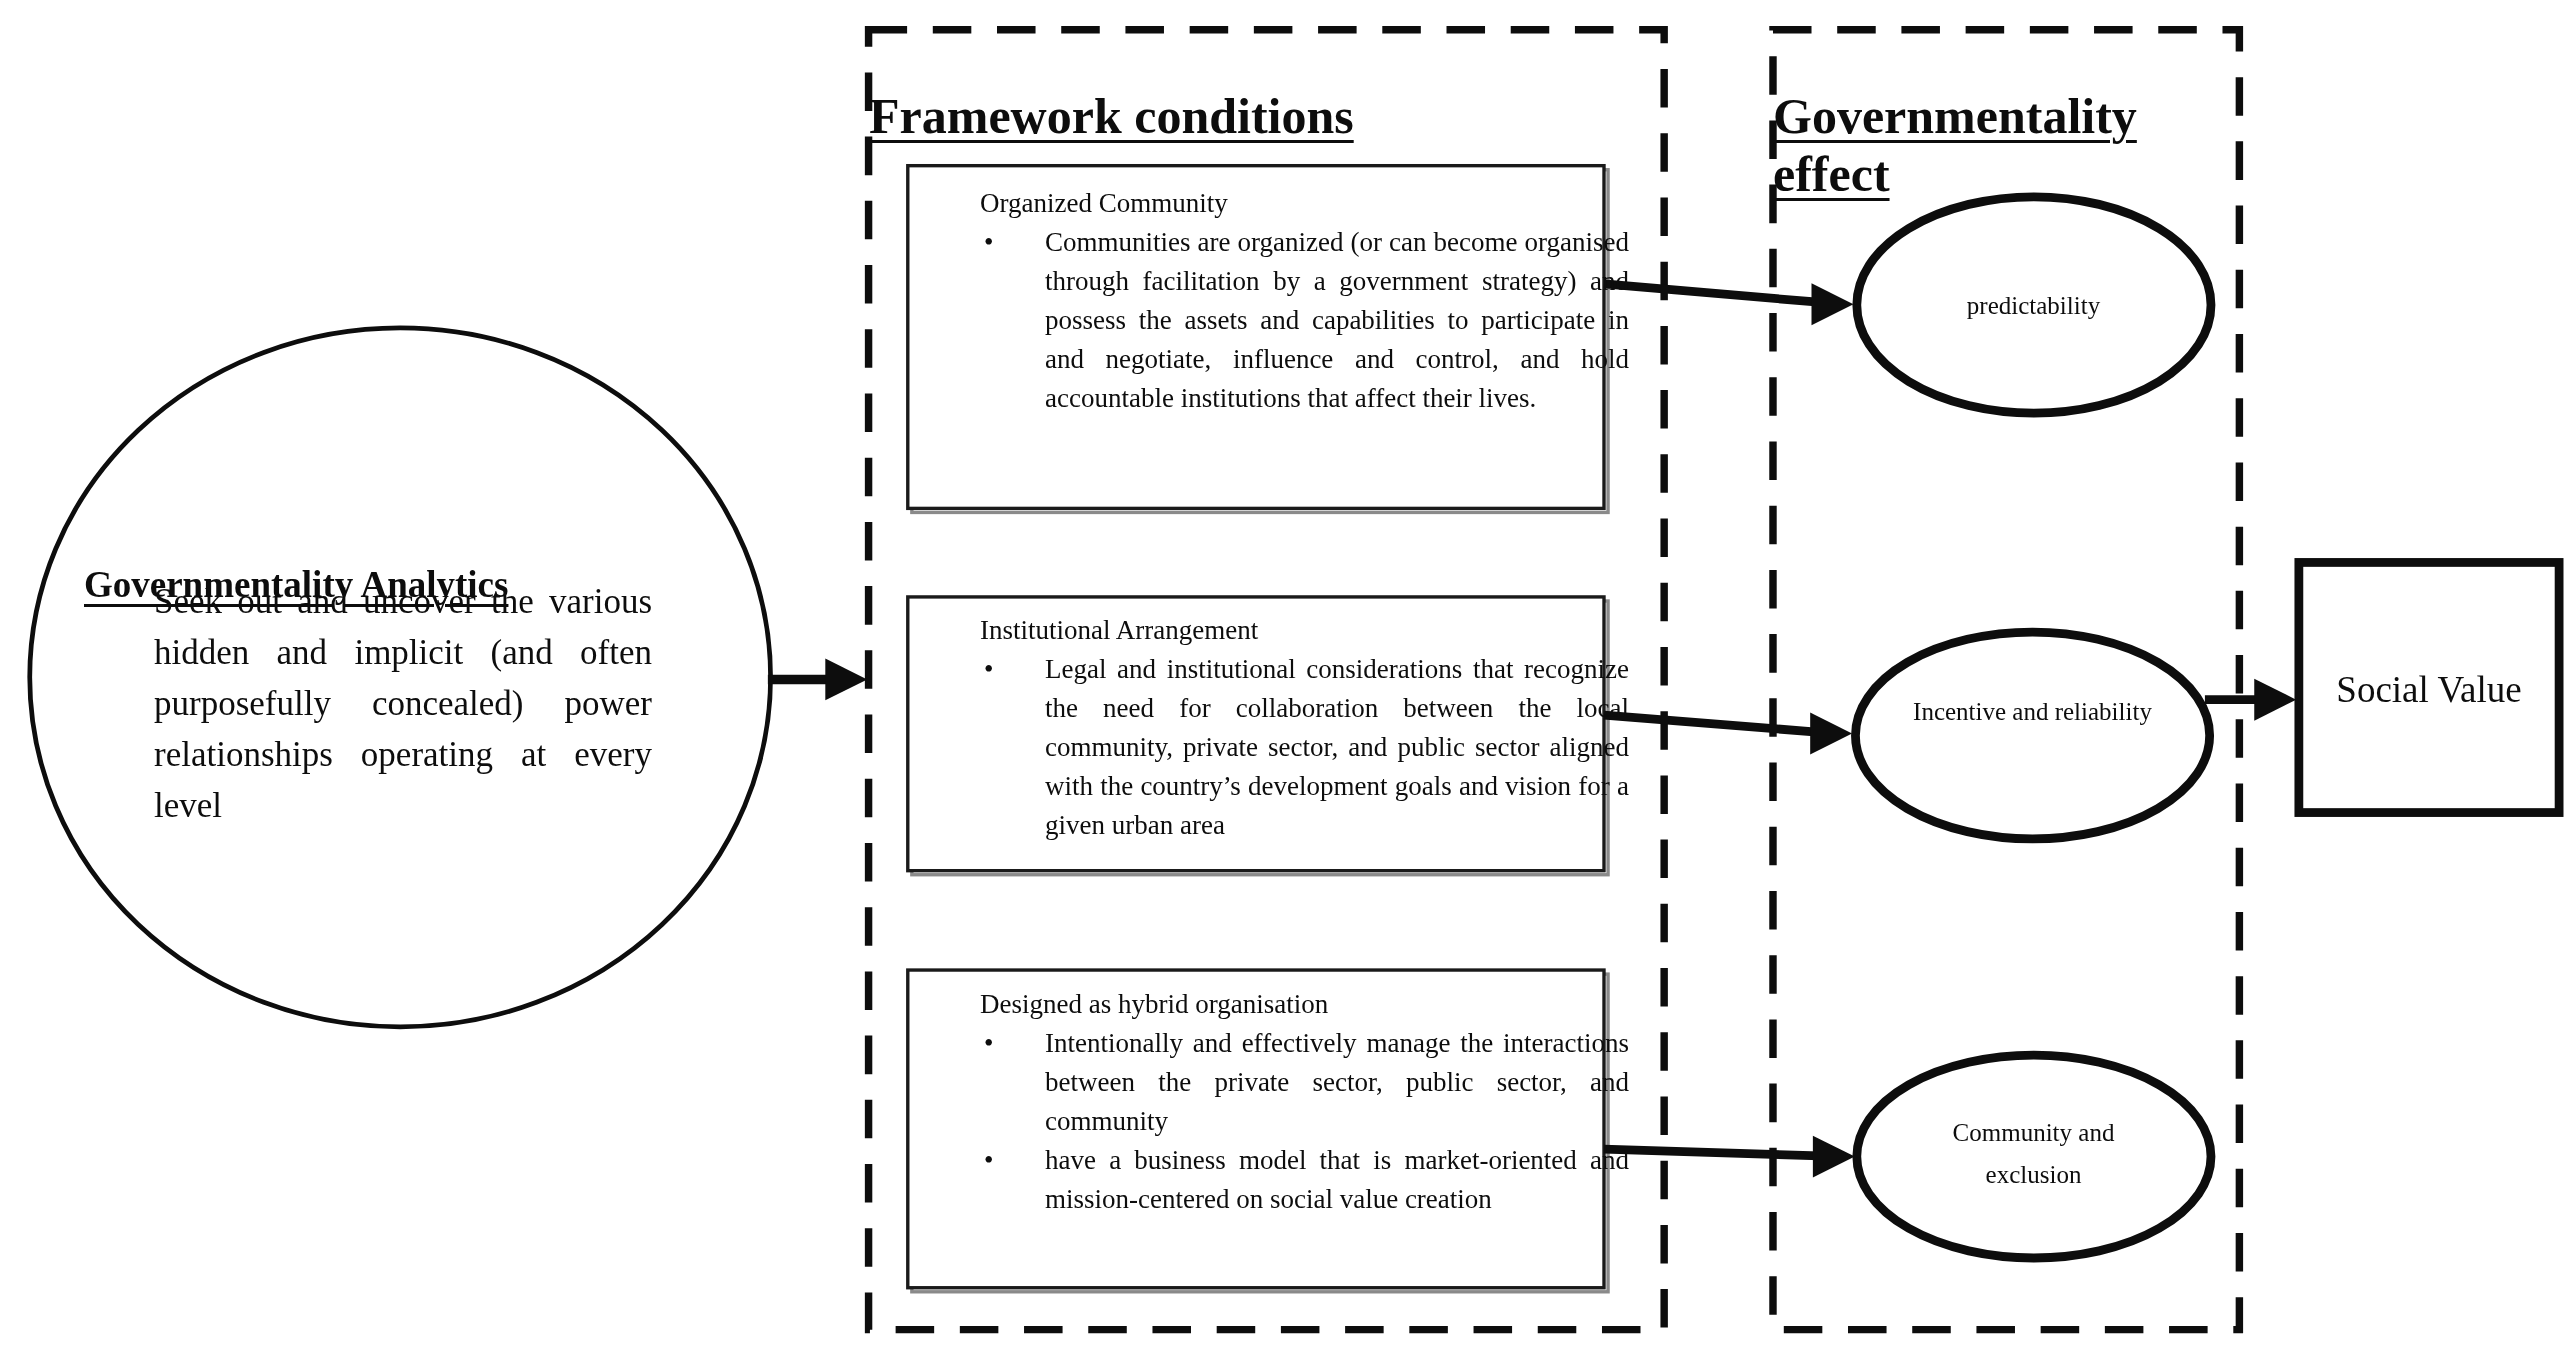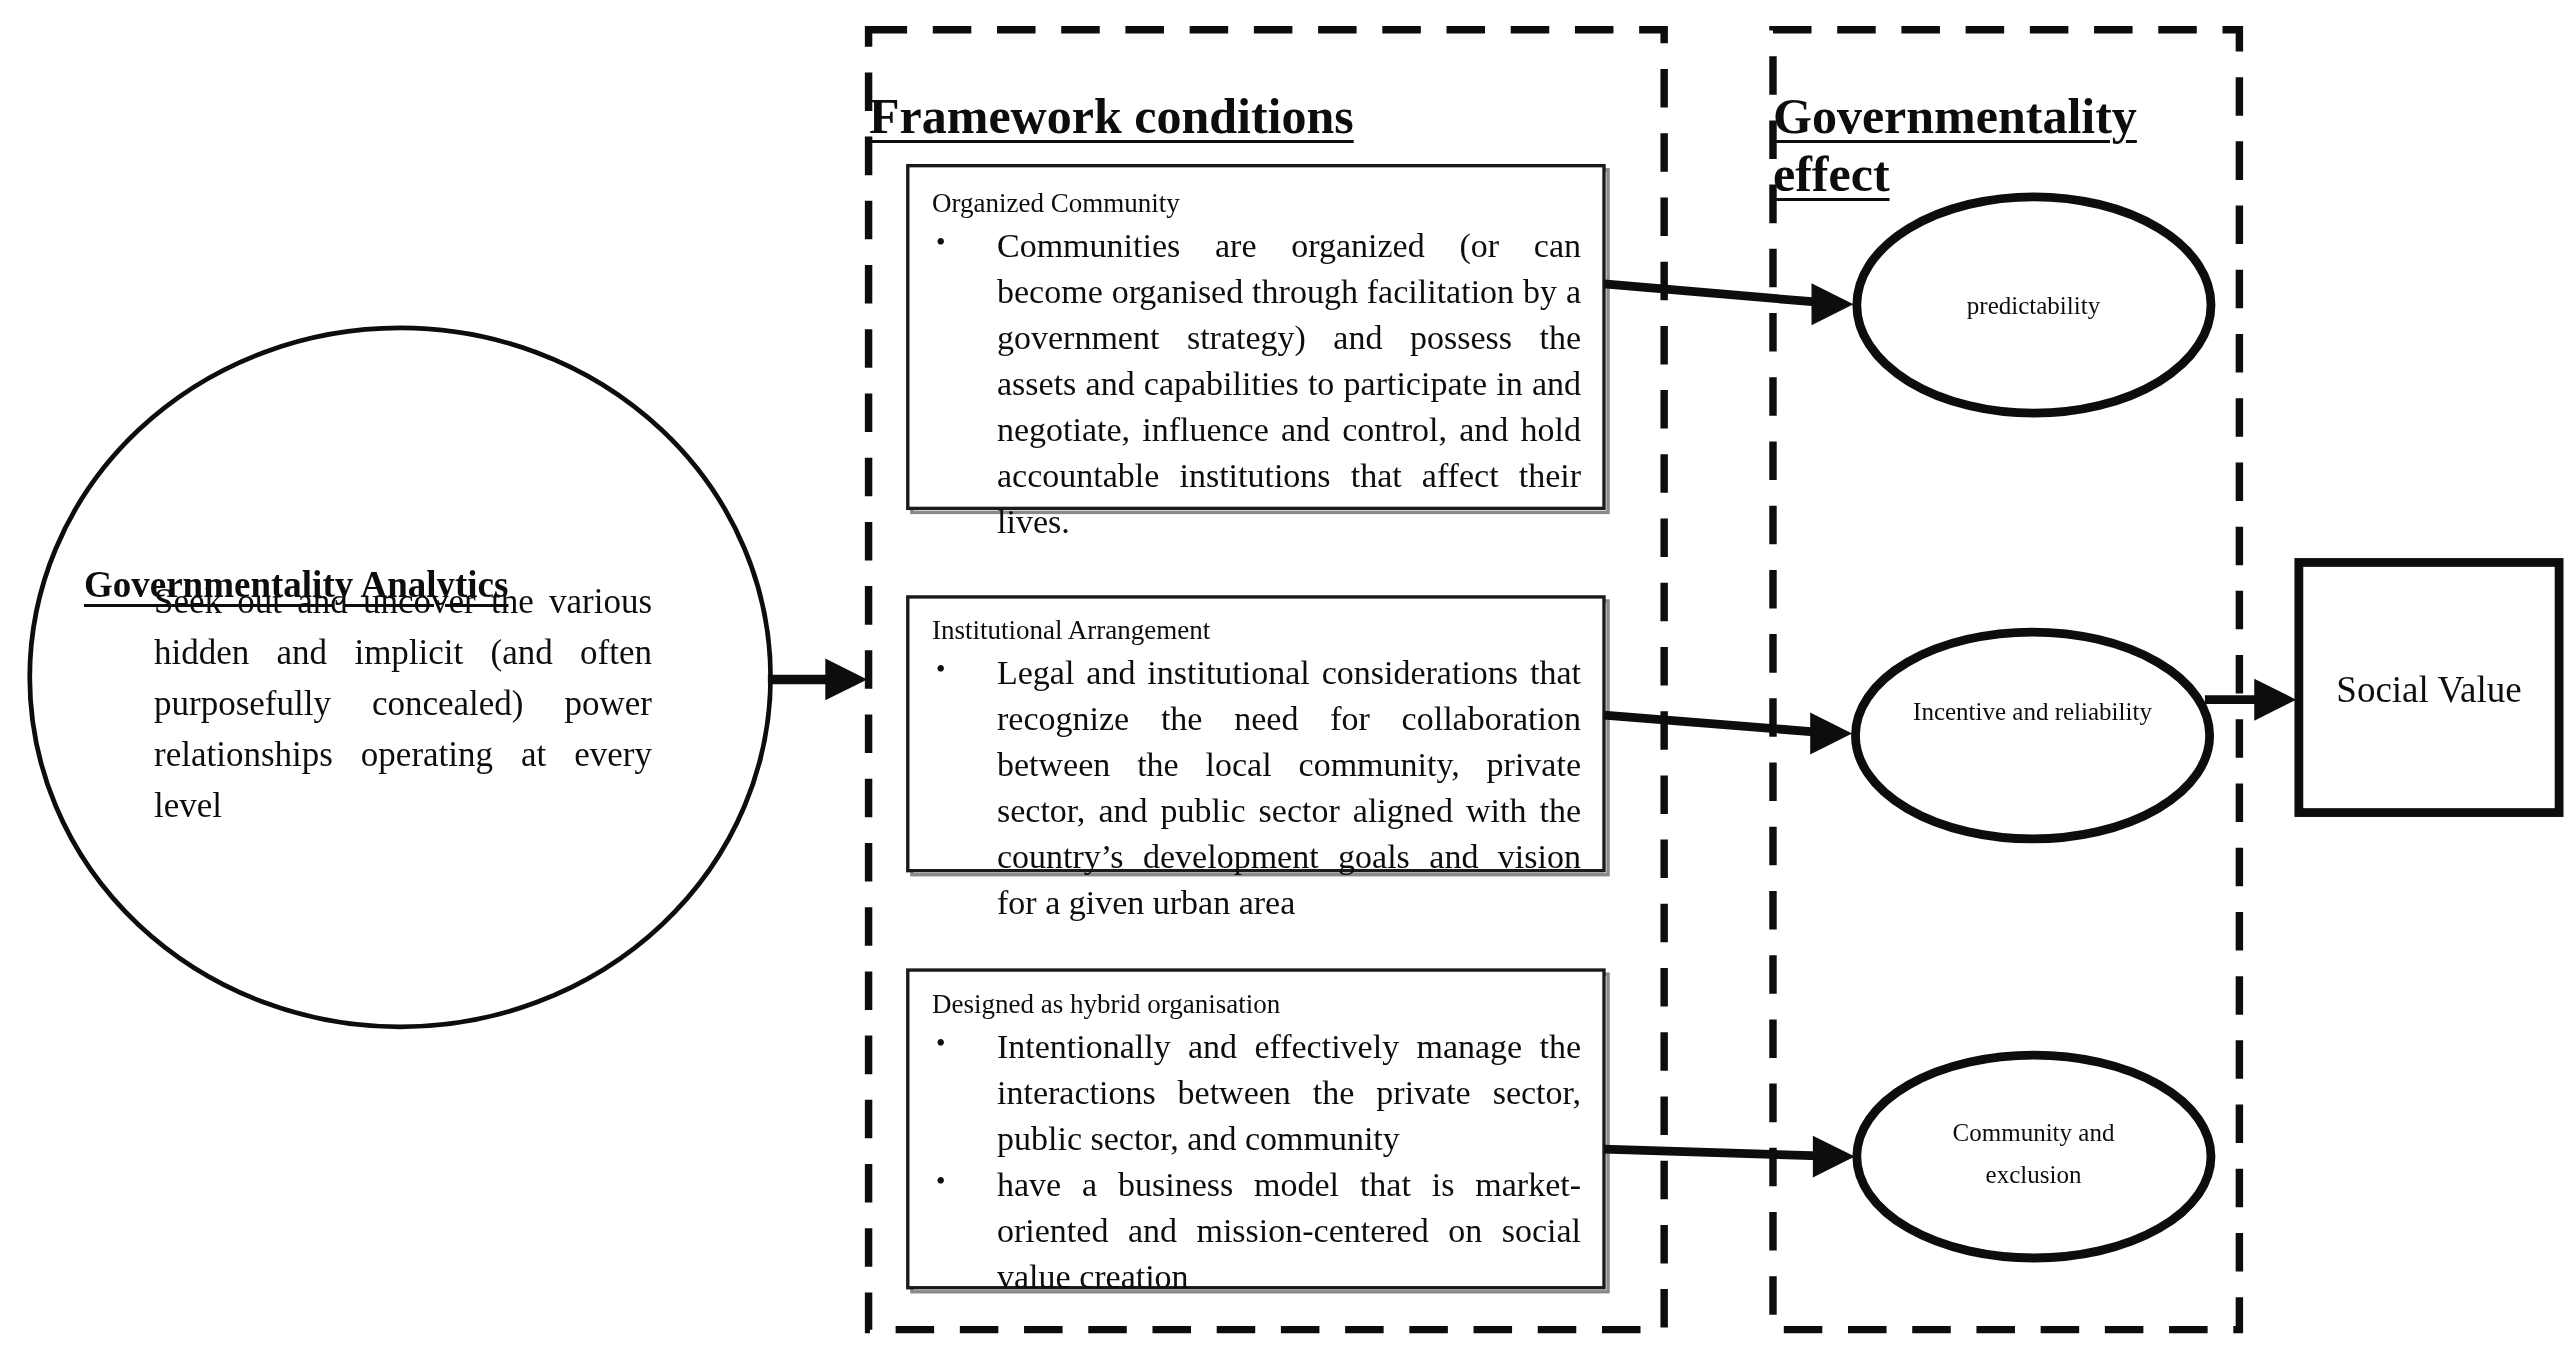--- a/index.html
+++ b/index.html
@@ -36,40 +36,41 @@
   }
   .circle-body{
     font-size:35px;
     line-height:51px;
     text-align:justify;
     text-align-last:left;
   }
   .cond-box{
     position:absolute;
     box-sizing:border-box;
+    margin-left:48px;
   }
   .cond-title{
     font-size:27px;
     line-height:39px;
   }
   .bullet-row{
     display:flex;
     align-items:flex-start;
   }
   .dot{
     flex:0 0 61px;
     font-size:27px;
     line-height:39px;
     padding-left:4px;
   }
   .dot::before{content:"\2022";}
   .bullet-text{
     flex:1 1 auto;
-    font-size:34px;
-    line-height:46px;
+    font-size:27px;
+    line-height:39px;
     text-align:justify;
     text-align-last:left;
   }
   .ellipse-label{
     font-size:25px;
     line-height:42px;
     text-align:center;
   }
   .outcome-label{
     font-size:37px;

